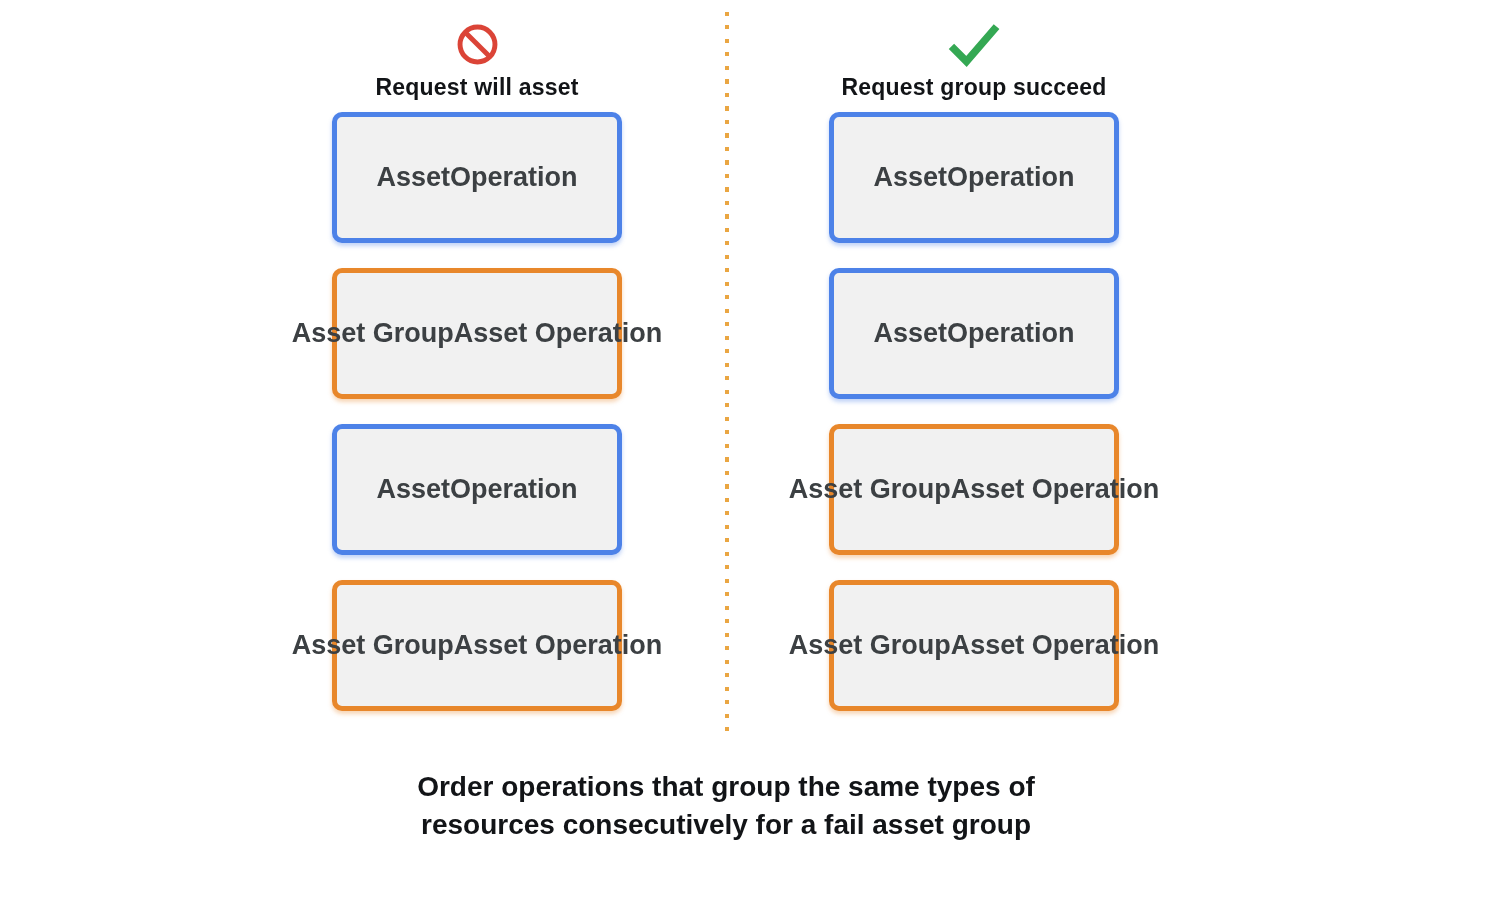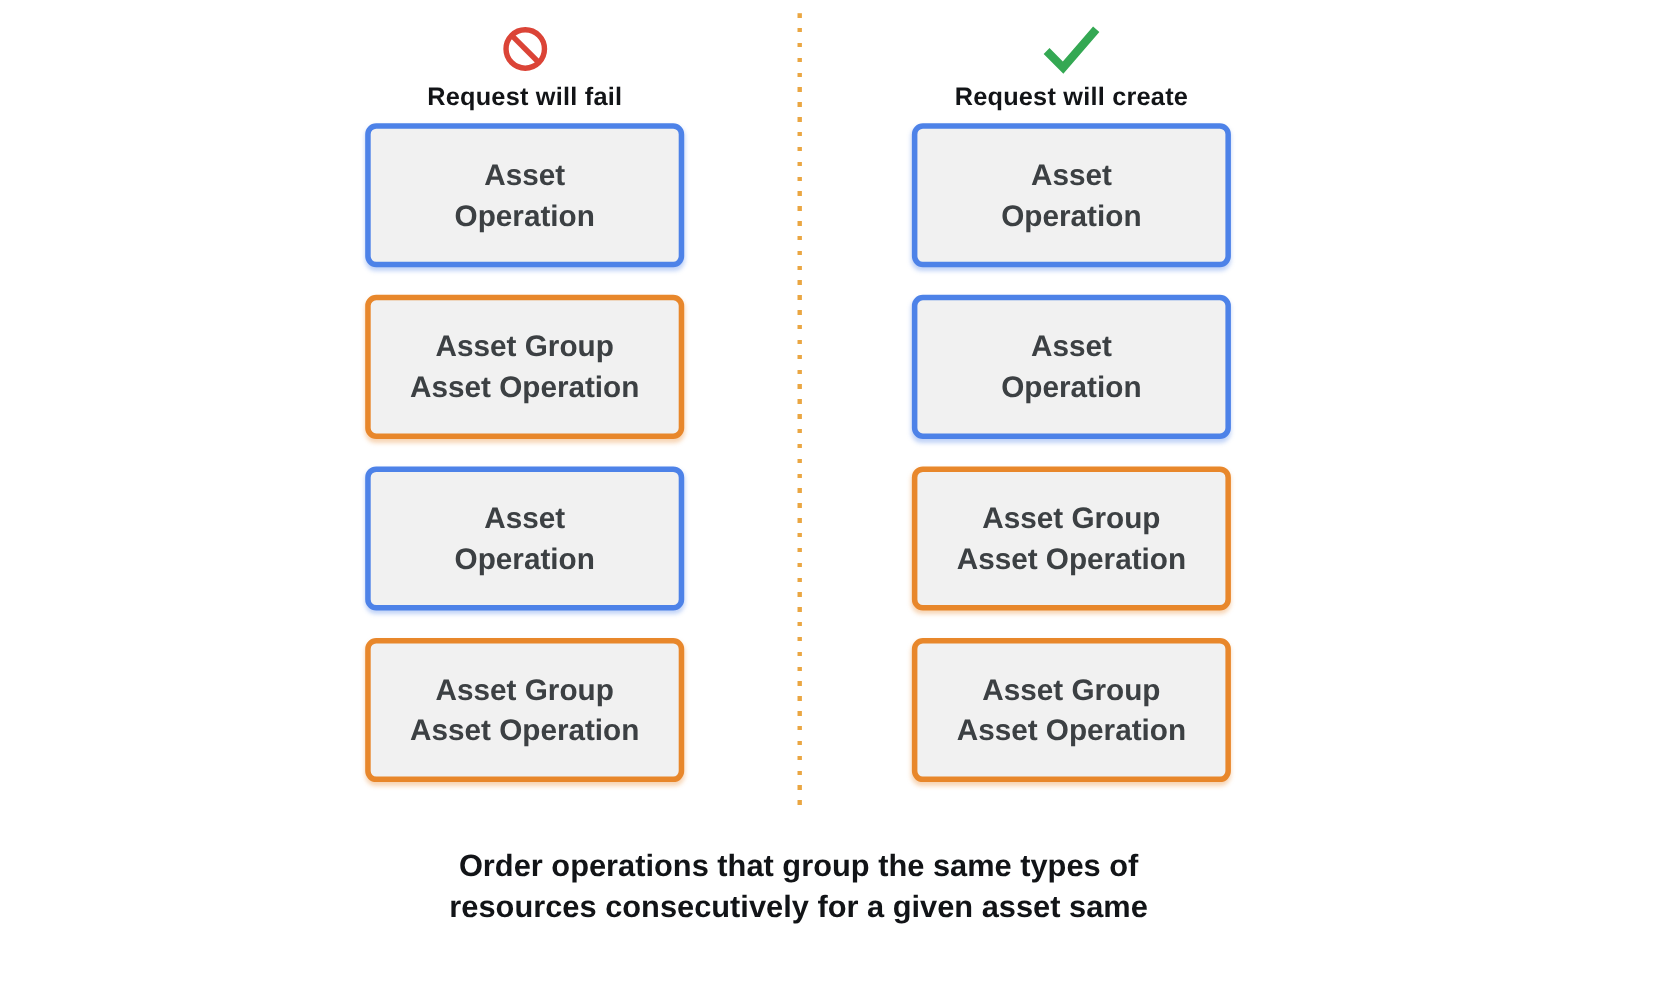--- a/index.html
+++ b/index.html
@@ -67,21 +67,20 @@
     flex-direction: column;
     row-gap: 25px;
     width: 100%;
   }
   .box {
     width: 100%;
     height: 131px;
     background: var(--box-fill);
     border-radius: 10px;
     display: flex;
-    flex-direction: column;
     align-items: center;
     justify-content: center;
     text-align: center;
   }
   .box-line {
     font-size: 27px;
     font-weight: 700;
     line-height: 37px;
     color: var(--box-text);
     white-space: nowrap;
@@ -129,21 +128,21 @@
 <div class="canvas">
 
   <div class="column col-left">
     <div class="col-header">
       <div class="icon-slot">
         <svg class="icon-prohibited" viewBox="0 0 48 48" fill="none" xmlns="http://www.w3.org/2000/svg">
           <circle cx="24" cy="24" r="19.5" stroke="currentColor" stroke-width="5.5"></circle>
           <line x1="10.5" y1="10.5" x2="37.5" y2="37.5" stroke="currentColor" stroke-width="5.5"></line>
         </svg>
       </div>
-      <div class="col-label">Request will fail</div>
+      <div class="col-label">Request will asset</div>
     </div>
     <div class="boxes">
       <div class="box asset">
         <div class="box-line">Asset</div>
         <div class="box-line">Operation</div>
       </div>
       <div class="box asset-group">
         <div class="box-line">Asset Group</div>
         <div class="box-line">Asset Operation</div>
       </div>
@@ -160,21 +159,21 @@
 
   <div class="divider"></div>
 
   <div class="column col-right">
     <div class="col-header">
       <div class="icon-slot">
         <svg class="icon-check" viewBox="0 0 60 50" fill="none" xmlns="http://www.w3.org/2000/svg">
           <polyline points="6,27 22,43 54,6" stroke="currentColor" stroke-width="8" fill="none"></polyline>
         </svg>
       </div>
-      <div class="col-label">Request will create</div>
+      <div class="col-label">Request group succeed</div>
     </div>
     <div class="boxes">
       <div class="box asset">
         <div class="box-line">Asset</div>
         <div class="box-line">Operation</div>
       </div>
       <div class="box asset">
         <div class="box-line">Asset</div>
         <div class="box-line">Operation</div>
       </div>
@@ -184,16 +183,16 @@
       </div>
       <div class="box asset-group">
         <div class="box-line">Asset Group</div>
         <div class="box-line">Asset Operation</div>
       </div>
     </div>
   </div>
 
   <div class="caption">
     <div>Order operations that group the same types of</div>
-    <div>resources consecutively for a given asset same</div>
+    <div>resources consecutively for a fail asset group</div>
   </div>
 
 </div>
 
 </body></html>

